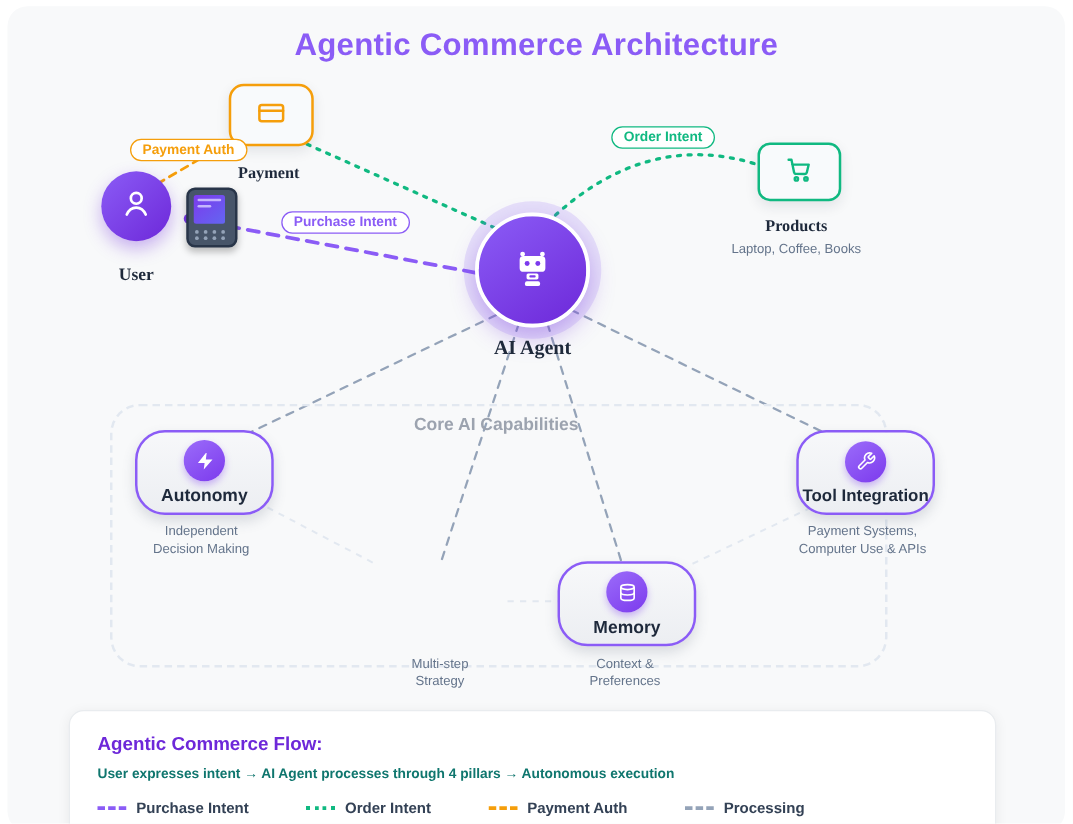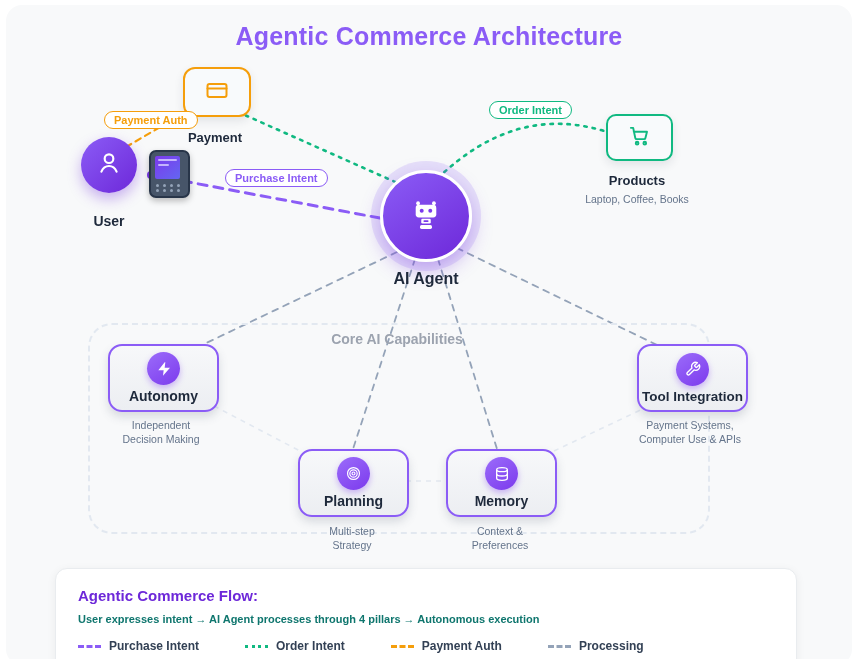--- a/index.html
+++ b/index.html
@@ -12,21 +12,21 @@
   
   .pill{position:absolute;background:#ffffff;border-radius:999px;font-size:11px;font-weight:700;
     padding:2px 9px;white-space:nowrap;z-index:5;}
   .pill.orange{border:1.5px solid #f59e0b;color:#f59e0b;left:104px;top:111px;}
   .pill.purple{border:1.5px solid #8b5cf6;color:#8b5cf6;left:225px;top:169px;}
   .pill.green{border:1.5px solid #10b981;color:#10b981;left:489px;top:101px;}
   
   .user-circle{position:absolute;left:81px;top:137px;width:56px;height:56px;border-radius:50%;
     background:linear-gradient(135deg,#8b5cf6,#6d28d9);box-shadow:0 6px 14px rgba(109,40,217,.35);
     display:flex;align-items:center;justify-content:center;z-index:4;}
-  .node-label{position:absolute;text-align:center;font-weight:700;color:#1e293b;z-index:4;}
+  .node-label{position:absolute;text-align:center;font-weight:700;color:#1e293b;z-index:4;font-family:Liberation Serif, serif;}
   .phone{position:absolute;left:149px;top:150px;width:37px;height:44px;background:#475569;border:2px solid #283549;
     border-radius:7px;z-index:4;box-shadow:0 3px 6px rgba(0,0,0,.25);}
   .phone .screen{position:absolute;left:4px;top:4px;width:25px;height:23px;border-radius:2px;
     background:linear-gradient(140deg,#7c3aed,#6366f1);}
   .phone .screen i{display:block;height:2px;background:#c4b5fd;border-radius:2px;margin:3px 3px 0 3px;}
   .phone .screen i.short{width:11px;}
   .phone .keys{position:absolute;left:5px;bottom:4px;display:grid;grid-template-columns:repeat(4,5px);gap:2px;}
   .phone .keys b{width:3px;height:3px;border-radius:50%;background:#94a3b8;}
   .iconbox{position:absolute;background:#f8fafc;border-radius:12px;display:flex;align-items:center;
     justify-content:center;z-index:4;box-shadow:0 4px 10px rgba(30,41,59,.10);}
@@ -37,21 +37,21 @@
   .agent-halo{position:absolute;left:371px;top:161px;width:110px;height:110px;border-radius:50%;
     background:rgba(139,92,246,.16);z-index:3;}
   .agent-core{position:absolute;left:9px;top:9px;width:86px;height:86px;border-radius:50%;
     background:linear-gradient(145deg,#8b5cf6,#6d28d9);border:3px solid #ffffff;
     box-shadow:0 8px 20px rgba(109,40,217,.35);display:flex;align-items:center;justify-content:center;}
   
   .cap-container{position:absolute;left:88px;top:323px;width:618px;height:207px;border:2px dashed #e2e8f0;
     border-radius:24px;z-index:1;}
   .cap-title{position:absolute;left:88px;top:331px;width:618px;text-align:center;color:#9ca3af;
     font-size:14px;font-weight:700;z-index:2;}
-  .pillar{position:absolute;width:107px;height:64px;border:2px solid #8b5cf6;border-radius:14px;
+  .pillar{position:absolute;width:107px;height:64px;border:2px solid #8b5cf6;border-radius:24px;
     background:linear-gradient(180deg,#f7f8fa,#eceef2);box-shadow:0 5px 10px rgba(71,85,105,.18);
     display:flex;flex-direction:column;align-items:center;justify-content:center;gap:3px;z-index:4;}
   .pillar .picon{width:33px;height:33px;border-radius:50%;background:linear-gradient(145deg,#9b6cfa,#7c3aed);
     display:flex;align-items:center;justify-content:center;box-shadow:0 3px 6px rgba(124,58,237,.35);}
   .pillar .plabel{font-size:14px;font-weight:800;color:#1e293b;white-space:nowrap;}
   
   .flow-panel{position:absolute;left:55px;top:568px;width:742px;height:120px;background:#ffffff;
     border:1px solid #e9ecef;border-radius:12px;box-shadow:0 2px 10px rgba(15,23,42,.06);
     padding:18px 22px;box-sizing:border-box;z-index:6;}
   .flow-title{font-size:15px;font-weight:800;color:#6d28d9;}
@@ -171,30 +171,20 @@
   <div class="pillar" style="left:108px;top:344px;">
     <div class="picon">
       <svg width="16" height="16" viewBox="0 0 24 24" fill="#ffffff">
           <path d="M13 2 3.5 14h8l-1 8L21 10h-8l1-8z"></path>
         </svg>
     </div>
     <div class="plabel">Autonomy</div>
   </div>
   <div class="sub-label" style="left:111px;top:418px;width:100px;">Independent Decision Making</div>
 
-  <div class="pillar" style="left:298px;top:449px;">
-    <div class="picon">
-      <svg width="17" height="17" viewBox="0 0 24 24" fill="none" stroke="#ffffff" stroke-width="1.7">
-        <circle cx="12" cy="12" r="8.4"></circle>
-          <circle cx="12" cy="12" r="5.2"></circle>
-          <circle cx="12" cy="12" r="2.1"></circle>
-      </svg>
-    </div>
-    <div class="plabel">Planning</div>
-  </div>
   <div class="sub-label" style="left:312px;top:524px;width:80px;">Multi-step Strategy</div>
 
   <div class="pillar" style="left:446px;top:449px;">
     <div class="picon">
       <svg width="16" height="16" viewBox="0 0 24 24" fill="none" stroke="#ffffff" stroke-width="2">
         <ellipse cx="12" cy="5.5" rx="8" ry="3"></ellipse>
         <path d="M4 5.5v13c0 1.7 3.6 3 8 3s8-1.3 8-3v-13"></path>
         <path d="M4 12c0 1.7 3.6 3 8 3s8-1.3 8-3"></path>
       </svg>
     </div>

